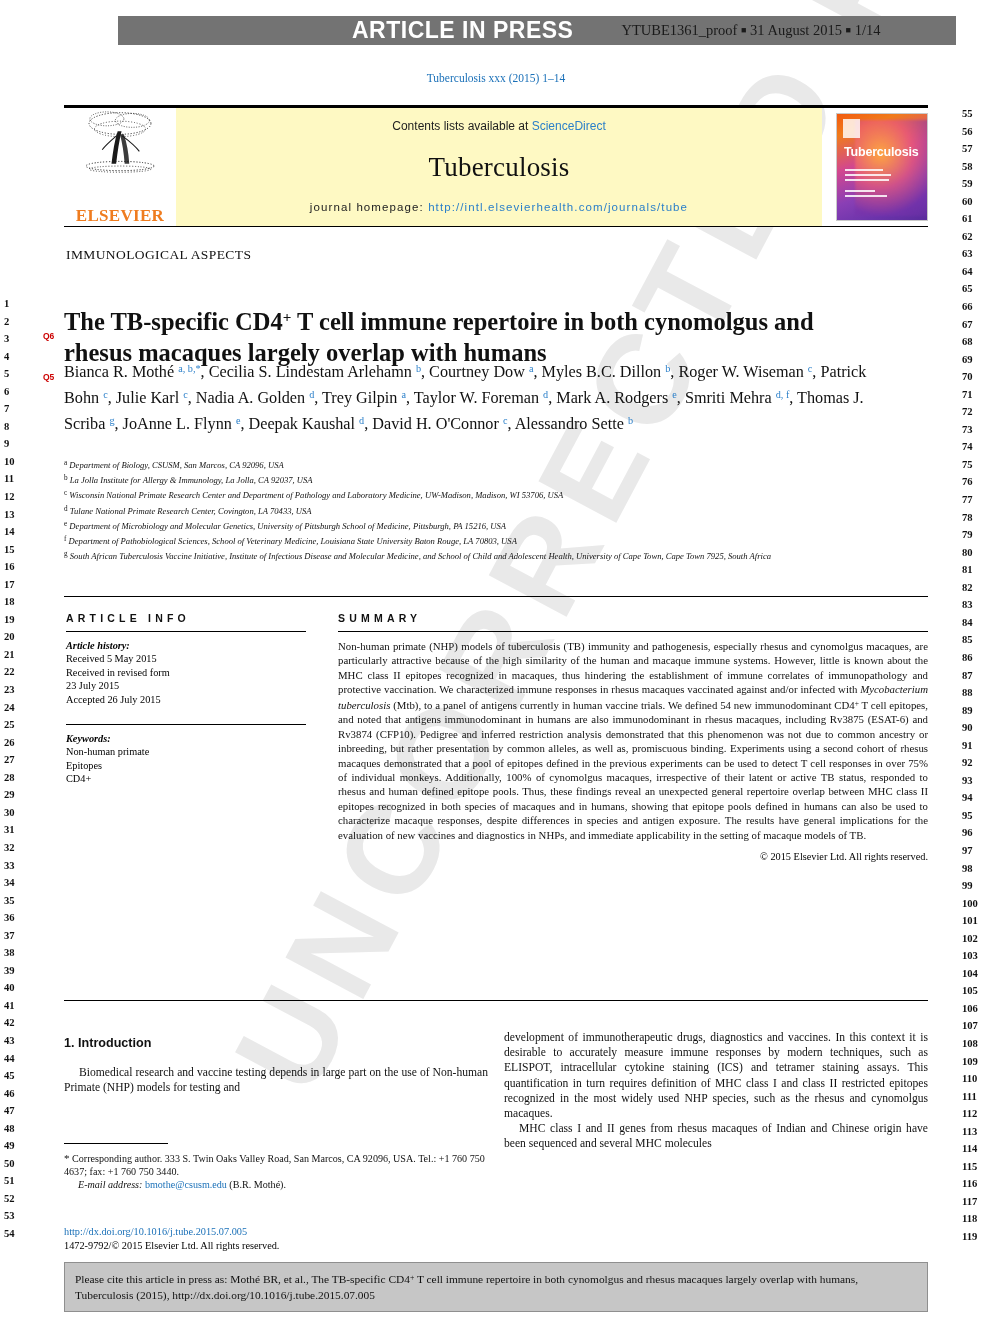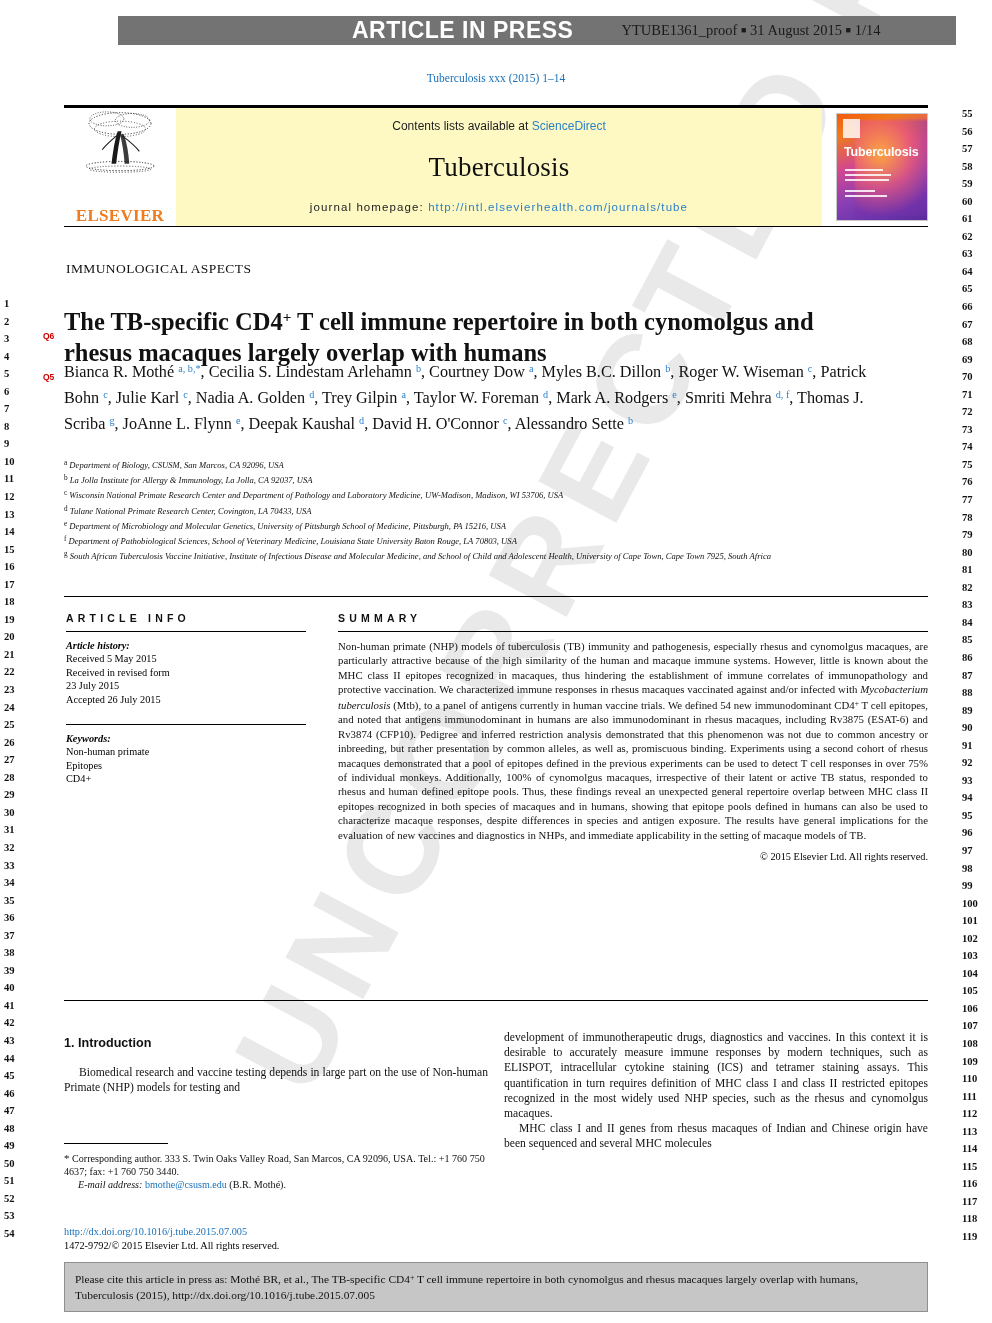--- a/index.html
+++ b/index.html
@@ -174,21 +174,21 @@
     letter-spacing: -0.2px;
   }
   .cover .cline {
     position: absolute; left: 8px;
     height: 2.4px; background: rgba(255,255,255,.85);
   }
 
   
   .sec-label {
     position: absolute;
-    left: 66px; top: 261px;
+    left: 66px; top: 247px;
     font-family: "Liberation Serif", serif;
     font-size: 13.5px;
     letter-spacing: 0.4px;
     color: #111;
   }
 
   
   .title {
     position: absolute;
     left: 64px; top: 285px;

